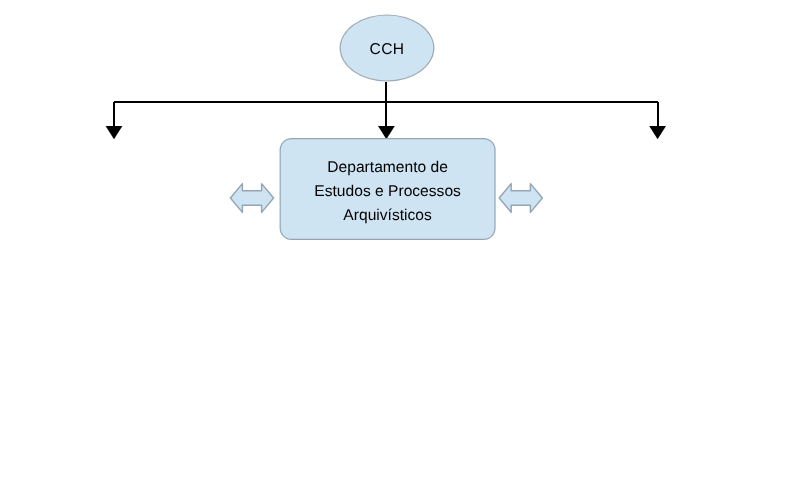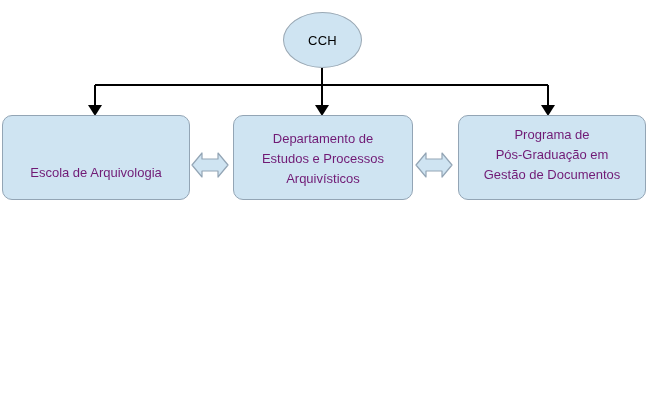--- a/index.html
+++ b/index.html
@@ -70,21 +70,21 @@
     box-sizing: border-box;
     overflow: hidden;
   }
   .unit-box .unit-label {
     position: absolute;
     left: 0;
     width: 100%;
     text-align: center;
     font-size: 13px;
     line-height: 20px;
-    color: #701a75;
+    color: #000000;
     padding: 0 4px;
     box-sizing: border-box;
     white-space: pre-line;
   }
 
   #box-escola {
     left: 2px;
     width: 188px;
   }
   #box-escola .unit-label {
@@ -139,37 +139,29 @@
       <polygon points="88,95 102,95 95,106"></polygon>
       <polygon points="315,95 329,95 322,106"></polygon>
       <polygon points="541,95 555,95 548,106"></polygon>
     </g>
   </svg>
 
   <div class="root-node">
     <span class="root-label">CCH</span>
   </div>
 
-  <div class="unit-box" id="box-escola">
-    <span class="unit-label">Escola de Arquivologia</span>
-  </div>
 
   <svg class="bidir-arrow" id="bidir-arrow-1" width="40" height="34" viewBox="0 0 40 34" xmlns="http://www.w3.org/2000/svg">
     <polygon points="2,17 12,5 12,11 28,11 28,5 38,17 28,29 28,23 12,23 12,29" fill="#cfe4f2" stroke="#93a5b5" stroke-width="1.2" stroke-linejoin="round"></polygon>
   </svg>
 
   <div class="unit-box" id="box-departamento">
     <span class="unit-label">Departamento de
 Estudos e Processos
 Arquivísticos</span>
   </div>
 
   <svg class="bidir-arrow" id="bidir-arrow-2" width="40" height="34" viewBox="0 0 40 34" xmlns="http://www.w3.org/2000/svg">
     <polygon points="2,17 12,5 12,11 28,11 28,5 38,17 28,29 28,23 12,23 12,29" fill="#cfe4f2" stroke="#93a5b5" stroke-width="1.2" stroke-linejoin="round"></polygon>
   </svg>
 
-  <div class="unit-box" id="box-programa">
-    <span class="unit-label">Programa de
-Pós-Graduação em
-Gestão de Documentos</span>
-  </div>
 
 </div>
 
 </body></html>

